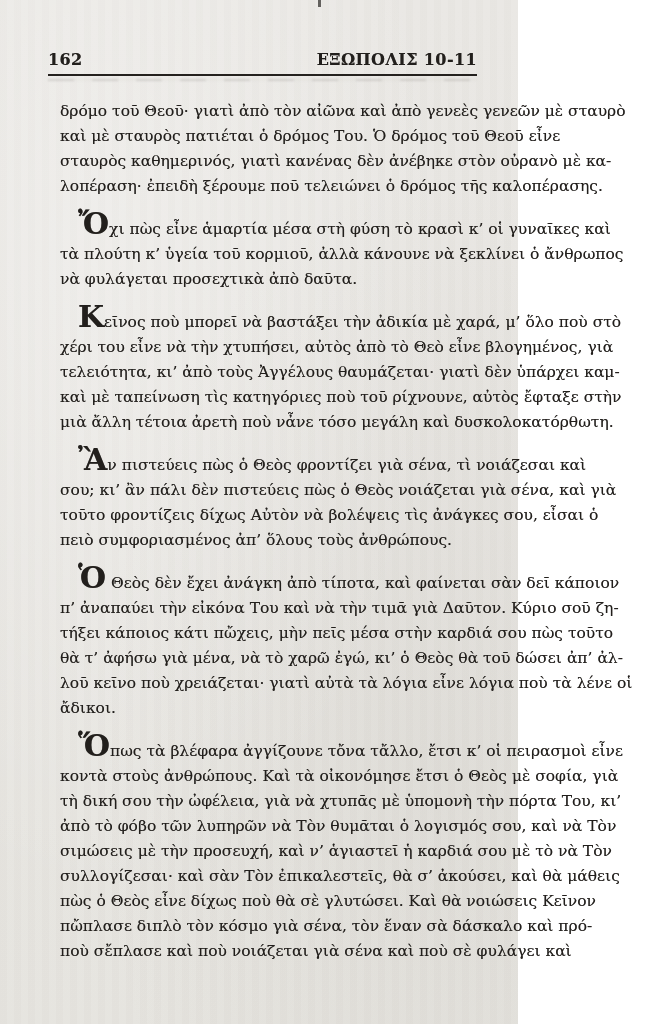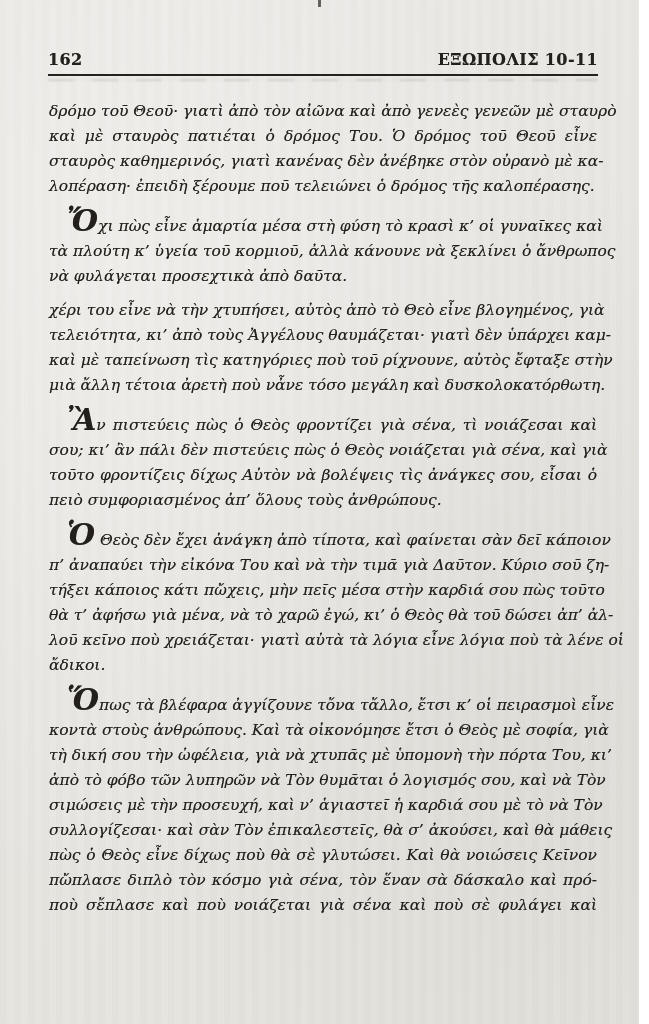--- a/index.html
+++ b/index.html
@@ -4,21 +4,21 @@
 <title>Scanned page</title>
 <style>
   html, body { margin: 0; padding: 0; }
   body {
     width: 649px; height: 1024px;
     font-family: "DejaVu Serif", "Liberation Serif", serif;
     overflow: hidden;
   }
   .page {
     position: relative;
-    width: 639px; height: 1024px;
+    width: 518px; height: 1024px;
     box-sizing: border-box;
     padding: 50px 41px 12px 48px;
     color: #221f1c;
     background:
       radial-gradient(ellipse at 18% 25%, rgba(255,255,255,0.28), transparent 60%),
       radial-gradient(ellipse at 85% 75%, rgba(175,170,162,0.14), transparent 55%),
       repeating-linear-gradient(90deg, rgba(0,0,0,0.013) 0 7px, rgba(255,255,255,0.02) 7px 14px),
       linear-gradient(#eae8e4, #e6e4df);
   }
   .scan-tick {
@@ -44,21 +44,21 @@
       rgba(110,105,98,0.38) 0 26px, rgba(110,105,98,0.08) 26px 44px);
     filter: blur(0.8px);
     opacity: .55;
   }
   .text-block {
     margin-top: 12px;
     font-size: 15.5px;
     line-height: 25px;
     text-shadow: 0 0 0.45px rgba(32,30,27,0.5);
   }
-  .para { margin: 1px; font-style: italic; }
+  .para { margin: 12px; }
   .para + .para { margin-top: 9px; }
   .line {
     width: 100%;
     white-space: nowrap;
     text-align: justify;
     text-align-last: justify;
   }
   .line.indent { box-sizing: border-box; padding-left: 18px; }
   .line.last { text-align-last: left; }
   .initial {
@@ -89,20 +89,21 @@
       <div class="line last">λοπέραση· ἐπειδὴ ξέρουμε ποῦ τελειώνει ὁ δρόμος τῆς καλοπέρασης.</div>
     </div>
 
     <div class="para">
       <div class="line first indent"><span class="initial">Ὄ</span><span>χι πὼς εἶνε ἁμαρτία μέσα στὴ φύση τὸ κρασὶ κ’ οἱ γυναῖκες καὶ</span></div>
       <div class="line">τὰ πλούτη κ’ ὑγεία τοῦ κορμιοῦ, ἀλλὰ κάνουνε νὰ ξεκλίνει ὁ ἄνθρωπος</div>
       <div class="line last">νὰ φυλάγεται προσεχτικὰ ἀπὸ δαῦτα.</div>
     </div>
 
     <div class="para">
+      <div class="line first indent"><span class="initial">Κ</span><span>εῖνος ποὺ μπορεῖ νὰ βαστάξει τὴν ἀδικία μὲ χαρά, μ’ ὅλο ποὺ στὸ</span></div>
       <div class="line">χέρι του εἶνε νὰ τὴν χτυπήσει, αὐτὸς ἀπὸ τὸ Θεὸ εἶνε βλογημένος, γιὰ</div>
       <div class="line">τελειότητα, κι’ ἀπὸ τοὺς Ἀγγέλους θαυμάζεται· γιατὶ δὲν ὑπάρχει καμ-</div>
       <div class="line">καὶ μὲ ταπείνωση τὶς κατηγόριες ποὺ τοῦ ρίχνουνε, αὐτὸς ἔφταξε στὴν</div>
       <div class="line last">μιὰ ἄλλη τέτοια ἀρετὴ ποὺ νἆνε τόσο μεγάλη καὶ δυσκολοκατόρθωτη.</div>
     </div>
 
     <div class="para">
       <div class="line first indent"><span class="initial">Ἂ</span><span>ν πιστεύεις πὼς ὁ Θεὸς φροντίζει γιὰ σένα, τὶ νοιάζεσαι καὶ</span></div>
       <div class="line">σου; κι’ ἂν πάλι δὲν πιστεύεις πὼς ὁ Θεὸς νοιάζεται γιὰ σένα, καὶ γιὰ</div>
       <div class="line">τοῦτο φροντίζεις δίχως Αὐτὸν νὰ βολέψεις τὶς ἀνάγκες σου, εἶσαι ὁ</div>

